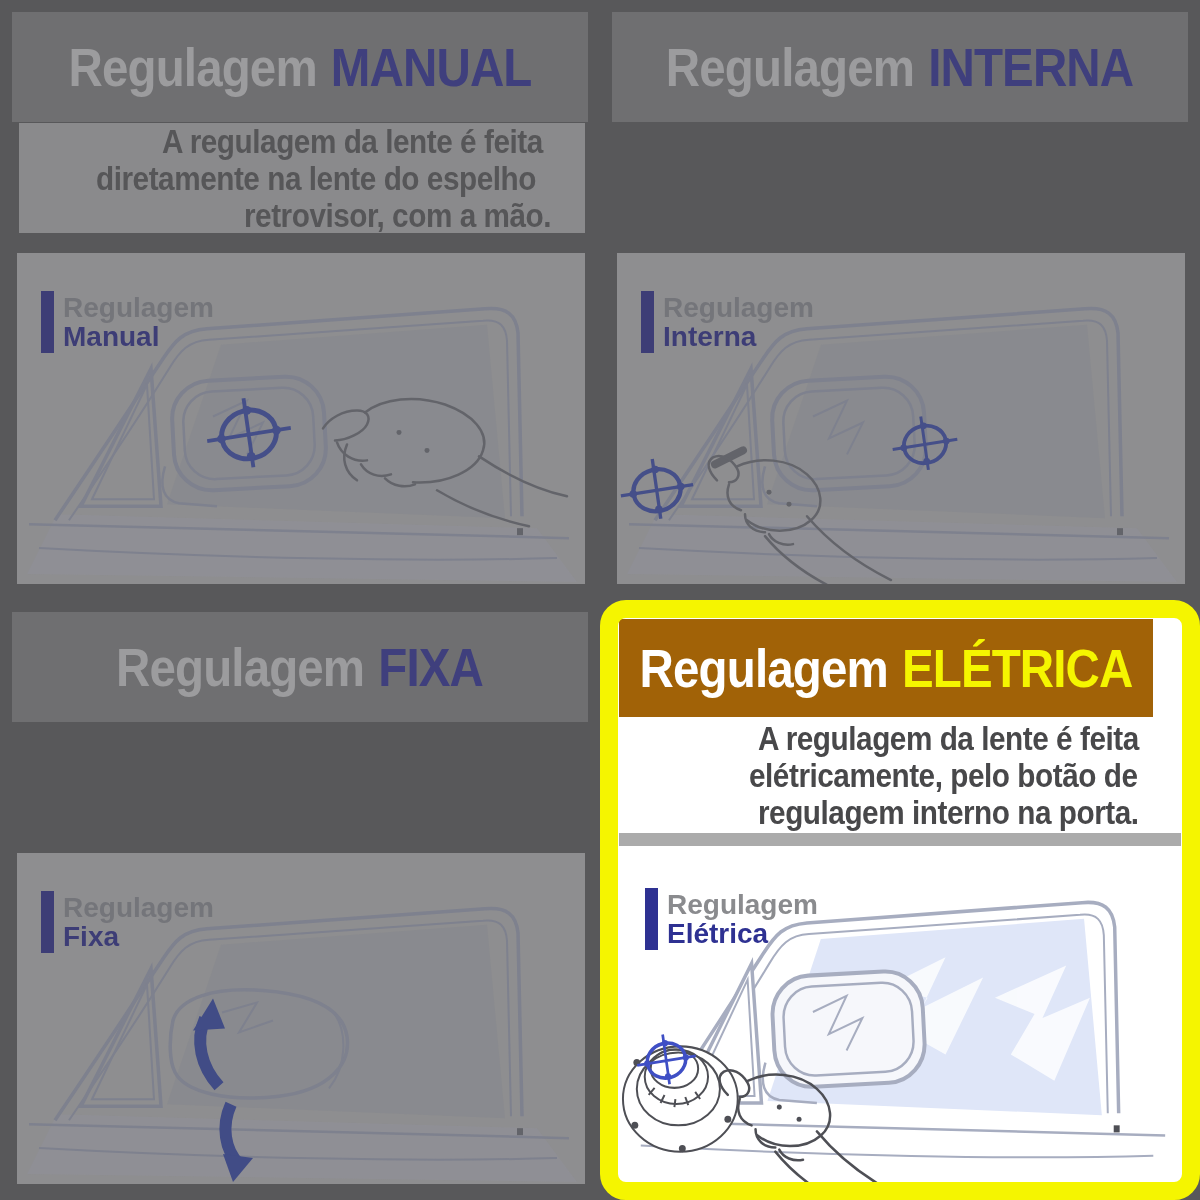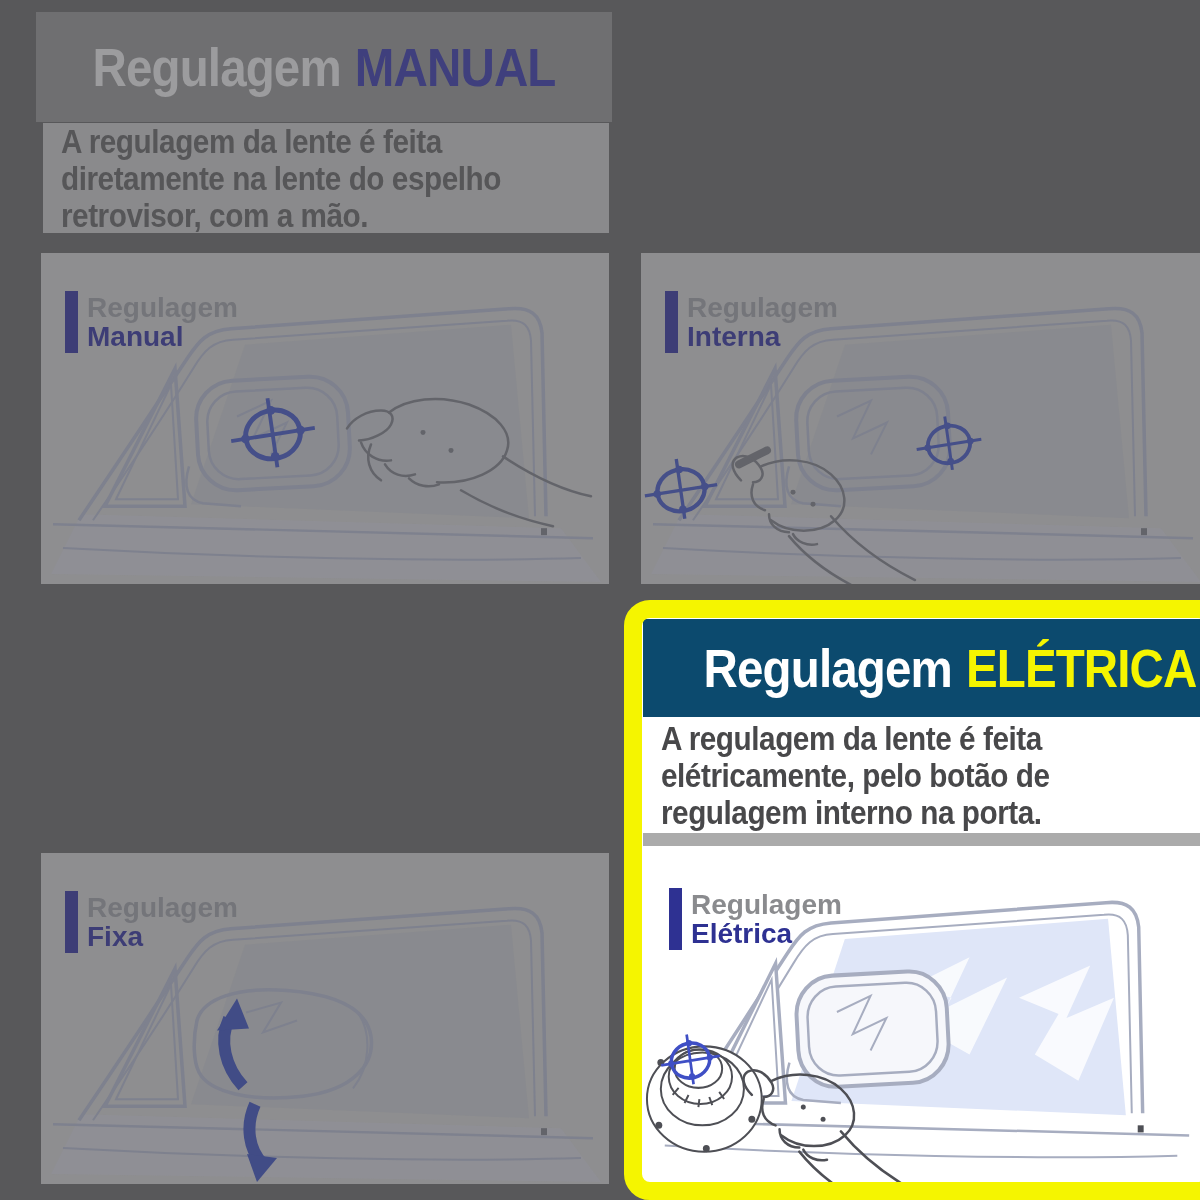--- a/index.html
+++ b/index.html
@@ -1,19 +1,19 @@
 <!DOCTYPE html>
 <html><head>
 <meta charset="utf-8">
 <style>
   html,body{margin:0;padding:0;background:#58585a;}
   .page{position:relative;width:1200px;height:1200px;background:#58585a;
         font-family:"Liberation Sans",sans-serif;display:grid;
         grid-template-columns:600px 600px;grid-template-rows:600px 600px;}
-  .card{position:relative;width:600px;height:600px;margin-left:24px;}
+  .card{position:relative;width:600px;height:600px;}
 
   
   .card.dim{
     --line:#7e818e; --ink2:#63646a; --blue:#454f89; --blue2:#414c86;
     --labelgray:#74757a; --navyLabel:#3d3d76; --paper:#97979a;
     --glass:rgba(118,122,140,.18); --glasslow:rgba(148,152,170,.22);
     --vent:transparent; --mirrorfill:transparent;
   }
   
   .card.hl{
@@ -26,33 +26,33 @@
   
   .dim .titlebar{position:absolute;left:12px;top:12px;width:576px;height:110px;background:#6f6f71;}
   .dim .desc    {position:absolute;left:19px;top:123px;width:566px;height:110px;background:#8a8a8c;color:#565658;}
   .dim .illus   {position:absolute;left:17px;top:253px;width:568px;height:331px;background:#8e8e90;}
   .dim .t-prefix{color:#9c9c9e;}
   .dim .t-accent{color:#3f3f7d;}
 
   
   .hl .whitebg {position:absolute;left:13px;top:13px;right:13px;bottom:13px;background:#ffffff;border-radius:9px;}
   .hl .yframe  {position:absolute;left:0;top:0;right:0;bottom:0;border:18px solid #f5f500;border-radius:26px;pointer-events:none;z-index:5;}
-  .hl .titlebar{position:absolute;left:19px;top:19px;width:534px;height:98px;background:#0c4a6e;padding-left:40px;}
+  .hl .titlebar{position:absolute;left:19px;top:19px;width:534px;height:98px;background:#a16207;}
   .hl .desc    {position:absolute;left:19px;top:117px;width:562px;height:116px;background:#ffffff;color:#48484a;}
   .hl .sep     {position:absolute;left:19px;top:233px;width:562px;height:13px;background:#ababab;}
   .hl .illus   {position:absolute;left:19px;top:246px;width:562px;height:336px;background:#ffffff;}
   .hl .t-prefix{color:#ffffff;}
   .hl .t-accent{color:#f5f500;}
 
   .titlebar{display:flex;align-items:center;justify-content:center;}
   .title-text{font-weight:bold;font-size:54px;letter-spacing:-1px;white-space:nowrap;
               transform:scaleX(.88);}
   .t-prefix{margin-right:16px;}
 
-  .desc{display:flex;flex-direction:column;justify-content:center;padding-left:18px;box-sizing:border-box;}
+  .desc{display:flex;flex-direction:column;justify-content:center;padding-left:18px;box-sizing:border-box;align-items:flex-end;}
   .dline{font-weight:bold;font-size:33px;line-height:37px;letter-spacing:-0.5px;
          white-space:nowrap;transform:scaleX(.9);transform-origin:left center;}
 
   .illus{overflow:hidden;}
   .illus svg{display:block;width:100%;height:100%;}
 
   .illus-label{position:absolute;left:24px;top:38px;border-left:13px solid var(--navyLabel);
                padding:2px 0 2px 9px;font-weight:bold;font-size:28px;line-height:29px;z-index:3;}
   .hl .illus-label{left:26px;top:42px;}
   .lab1{color:var(--labelgray);}
@@ -165,39 +165,49 @@
         <polygon points="40,262 520,276 560,330 10,322" style="fill:var(--glasslow)"></polygon>
         <use href="#door"></use>
         <use href="#mirror"></use>
         <use href="#xhair" transform="translate(232,182) scale(1.1)"></use>
         <use href="#hand-right"></use>
       </svg>
     </div>
   </div>
 
   <div class="card dim">
+    <div class="titlebar">
+      <div class="title-text">
+        <span class="t-prefix">Regulagem</span><span class="t-accent">INTERNA</span>
+      </div>
+    </div>
     <div class="illus">
       <div class="illus-label">
         <div class="lab1">Regulagem</div>
         <div class="lab2">Interna</div>
       </div>
       <svg viewBox="0 0 568 332" preserveAspectRatio="none">
         <polygon points="204,92 470,72 488,266 150,252" style="fill:var(--glass)"></polygon>
         <polygon points="40,262 520,276 560,330 10,322" style="fill:var(--glasslow)"></polygon>
         <use href="#door"></use>
         <use href="#mirror"></use>
         <use href="#xhair" transform="translate(308,192) scale(0.85)"></use>
         <path d="M98,212 L126,198" stroke-width="8" stroke-linecap="round" fill="none" style="stroke:var(--ink2)"></path>
         <use href="#hand-left"></use>
         <use href="#xhair" transform="translate(40,238) scale(0.95)"></use>
       </svg>
     </div>
   </div>
 
   <div class="card dim">
+    <div class="titlebar">
+      <div class="title-text">
+        <span class="t-prefix">Regulagem</span><span class="t-accent">FIXA</span>
+      </div>
+    </div>
     <div class="illus">
       <div class="illus-label">
         <div class="lab1">Regulagem</div>
         <div class="lab2">Fixa</div>
       </div>
       <svg viewBox="0 0 568 332" preserveAspectRatio="none">
         <polygon points="204,92 470,72 488,266 150,252" style="fill:var(--glass)"></polygon>
         <polygon points="40,262 520,276 560,330 10,322" style="fill:var(--glasslow)"></polygon>
         <use href="#door"></use>
         <use href="#mirror-back"></use>

